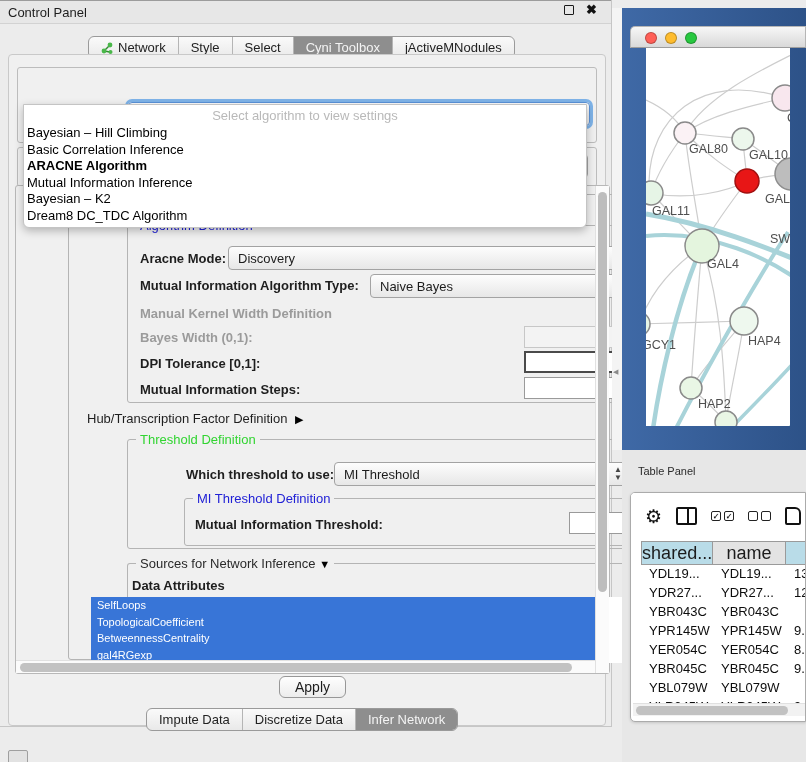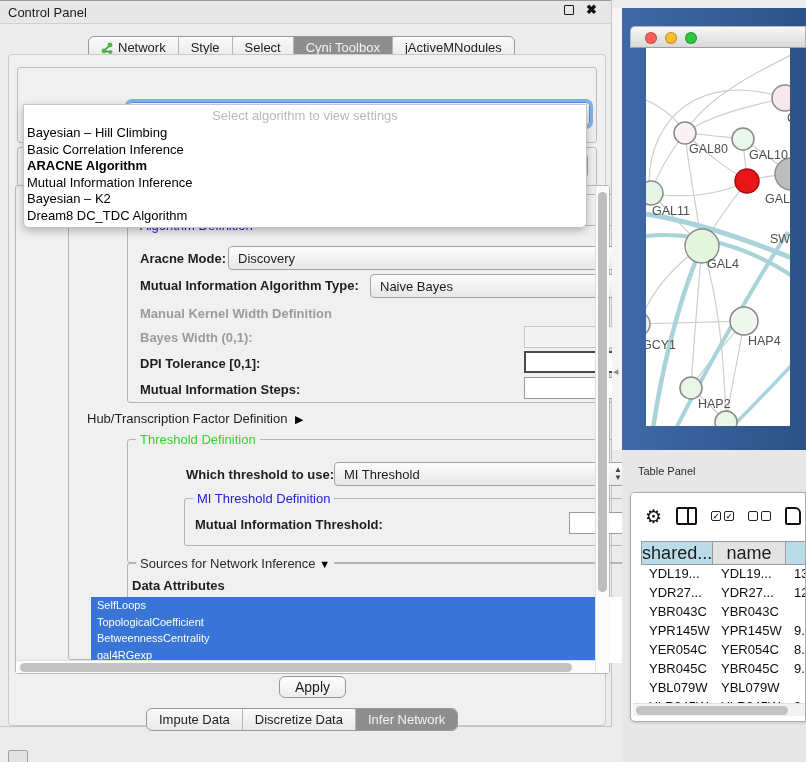--- a/index.html
+++ b/index.html
@@ -190,21 +190,21 @@
 
             <div class="lbl" style="left:12px; top:156px;">Mutual Information Steps:</div>
             <div class="field" style="left:396px; top:151px; width:142px;">6</div>
           </div>
 
           <div style="position:absolute; left:18px; top:214px;">
             <span class="disclosure">Hub/Transcription Factor Definition</span>
             <span class="tri">&nbsp;▶</span>
           </div>
 
-          <div class="groupbox" style="left:10px; top:244px; width:548px; height:124px;">
+          <div class="groupbox" style="left:10px; top:244px; width:548px; height:110px;">
             <span class="gtitle green">Threshold Definition</span>
 
             <div class="lbl" style="left:58px; top:27px;">Which threshold to use:</div>
             <div class="combo" style="position:absolute; left:206px; top:22px; width:296px;">
               <span>MI Threshold</span>
               <span class="arrows">▲<br>▼</span>
             </div>
 
             <div class="groupbox" style="left:8px; top:58px; width:532px; height:48px;">
               <span class="gtitle blue">MI Threshold Definition</span>

